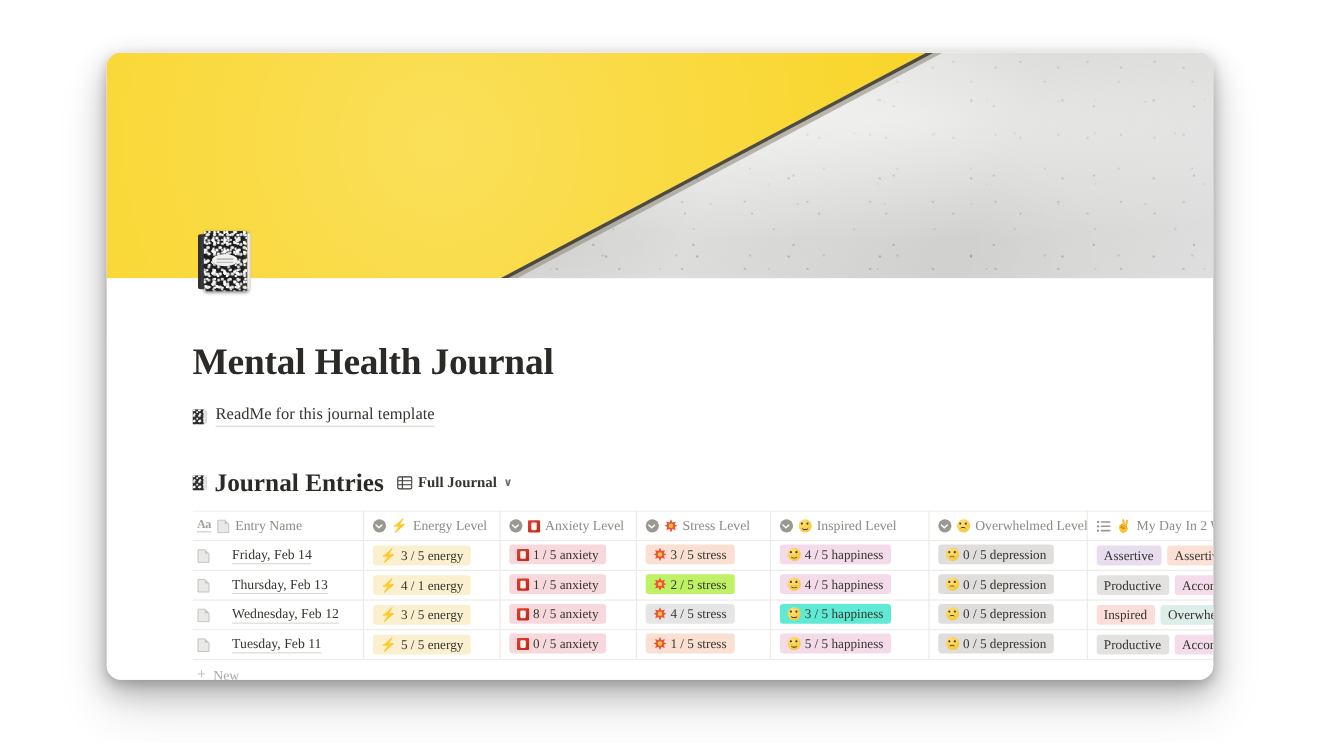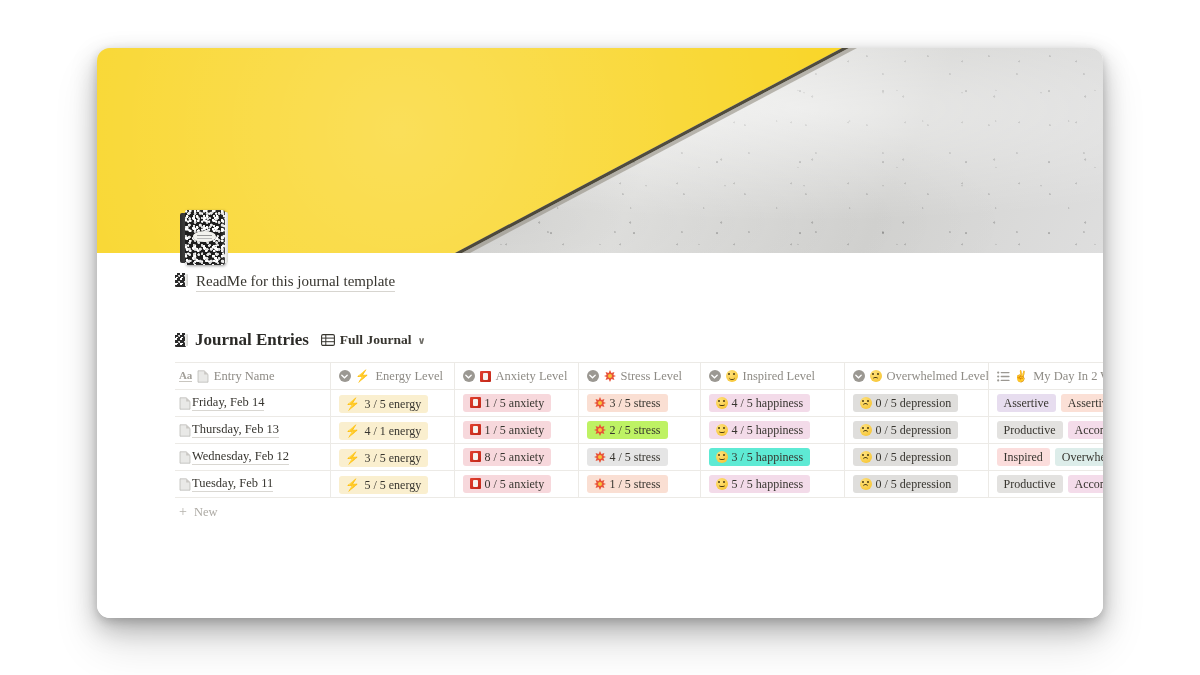--- a/index.html
+++ b/index.html
@@ -166,20 +166,21 @@
     margin: 58px 0 0 78px;
     font-size: 34px;
     font-weight: 700;
     color: #2b2a27;
     letter-spacing: -.2px;
     font-family: "Liberation Serif", "DejaVu Serif", serif;
   }
 
   .readme-row {
     display: flex;
+    align-items: center;
     gap: 8px;
     margin: 20px 0 0 78px;
     font-size: 15px;
     color: #37352f;
   }
   .readme-link {
     border-bottom: 1px solid #d7d5d0;
     padding-bottom: 1px;
     cursor: pointer;
   }
@@ -216,21 +217,21 @@
   .db-head {
     display: flex;
     align-items: center;
     gap: 12px;
     margin: 38px 0 0 78px;
   }
   .db-title {
     display: flex;
     align-items: center;
     gap: 7px;
-    font-size: 17px;
+    font-size: 23px;
     font-weight: 700;
     color: #2b2a27;
   }
   .view-chip {
     display: flex;
     align-items: center;
     gap: 5px;
     font-size: 13.5px;
     font-weight: 700;
     color: #37352f;
@@ -292,21 +293,21 @@
     align-items: center;
     justify-content: center;
     flex: 0 0 auto;
   }
   .sel-icon svg { display: block; }
   .list-icon { width: 13px; height: 11px; flex: 0 0 auto; }
 
   .cell-title {
     display: flex;
     align-items: center;
-    gap: 1px;
+    gap: 20px;
     font-size: 12.5px;
     color: #37352f;
   }
   .cell-title .txt {
     border-bottom: 1px solid #d9d7d2;
     padding-bottom: .5px;
     cursor: pointer;
   }
   .doc-icon { width: 12px; height: 13px; flex: 0 0 auto; }
 
@@ -406,20 +407,21 @@
     <div class="page-icon">
       <div class="nb-spine"></div>
       <div class="nb-body">
         <div class="nb-label"></div>
       </div>
       <div class="nb-pages"></div>
     </div>
 
     <div class="content">
 
+      <h1 class="title">Mental Health Journal</h1>
 
       <div class="readme-row">
         <span class="mini-nb">
             <i></i>
             <b></b>
           </span>
         <span class="readme-link">ReadMe for this journal template</span>
       </div>
 
       <div class="db-head">

